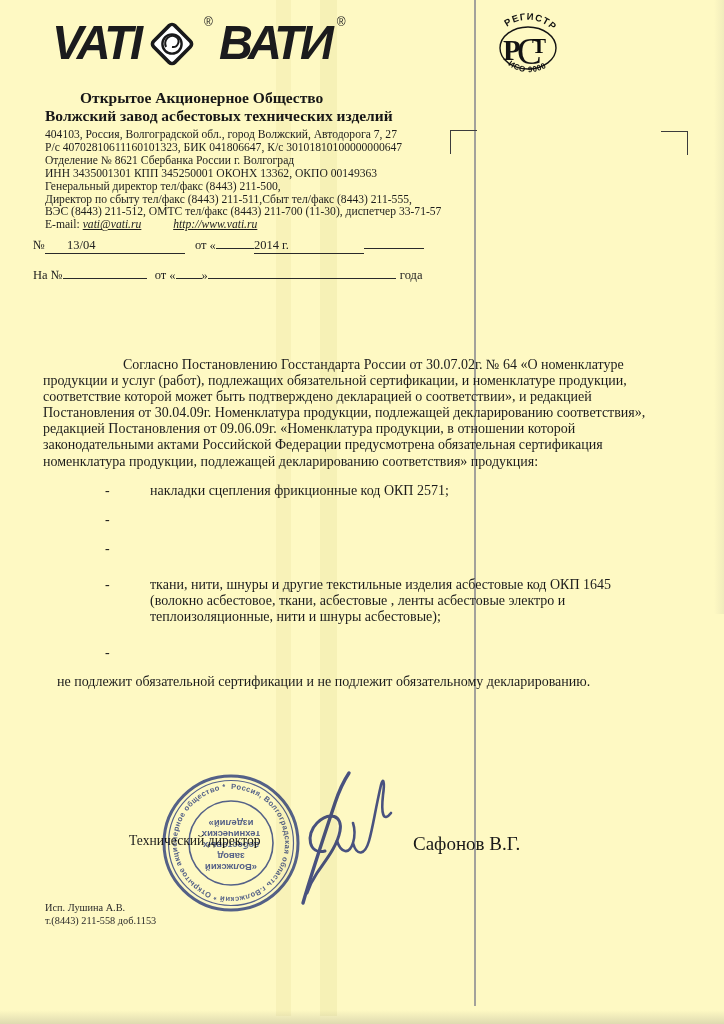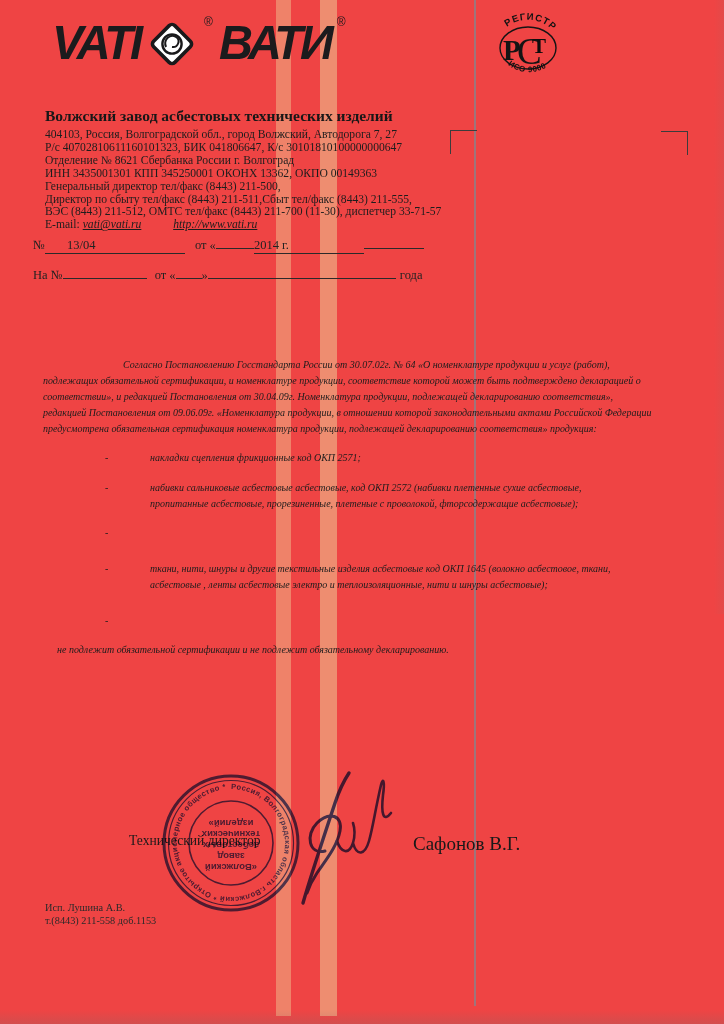--- a/index.html
+++ b/index.html
@@ -1,18 +1,18 @@
 <!DOCTYPE html>
 <html><head>
 <meta charset="utf-8">
 <style>
   html,body{margin:0;padding:0;background:#e9e9e9;}
   .page{
     position:relative;width:724px;height:1024px;margin:0 auto;
-    background:#ef4444;overflow:hidden;
+    background:#fef9c3;overflow:hidden;
     font-family:"Liberation Serif","DejaVu Serif",serif;color:#1f1f1f;
   }
   
   .strip{position:absolute;top:0;height:1016px;pointer-events:none;}
   .strip.s1{left:276px;width:15px;background:rgba(238,231,166,.38);}
   .strip.s2{left:320px;width:17px;background:rgba(238,231,166,.45);}
   .foldline{position:absolute;left:474px;top:0;width:2px;height:1006px;background:#84848e;opacity:.75;}
   .bottom-edge{position:absolute;left:0;bottom:0;width:100%;height:14px;
     background:linear-gradient(to bottom,rgba(0,0,0,0),rgba(110,110,110,.22));}
   .right-edge{position:absolute;right:0;top:0;width:10px;height:60%;
@@ -44,21 +44,21 @@
   .bracket.br{left:661px;top:131px;border-top:1.5px solid #3c3c3c;border-right:1.5px solid #3c3c3c;}
 
   
   .ref{position:absolute;left:33px;top:238px;font-size:12.5px;color:#222;}
   .ref .row{display:flex;align-items:baseline;white-space:nowrap;}
   .ref .row+.row{margin-top:14px;}
   .uline{display:inline-block;border-bottom:1.2px solid #2a2a2a;text-align:left;}
   .ref .v{padding-left:22px;}
 
   
-  .body-block{position:absolute;left:43px;top:357px;width:612px;font-size:10px;line-height:16.1px;color:#1c1c1c;font-style:italic;}
+  .body-block{position:absolute;left:43px;top:357px;width:612px;font-size:14px;line-height:16.1px;color:#1c1c1c;}
   .body-block p.lead{margin:0;text-indent:80px;text-align:left;}
   .bullets{margin-top:13px;margin-left:62px;}
   .bullet{display:flex;margin-bottom:13px;}
   .bullet .mark{width:45px;flex:0 0 45px;}
   .bullet .txt{width:490px;}
   .bullet.b3{margin-bottom:20px;}
   .closing{margin:2px 0 0 14px;}
 
   
   .sig-title{position:absolute;left:129px;top:833px;font-size:13.6px;color:#191919;}
@@ -107,20 +107,21 @@
       </text>
       <text font-family="Liberation Sans, sans-serif" font-size="8" font-weight="700" fill="#121212" letter-spacing="0.5">
         <textPath href="#arcBot" startOffset="6">ИСО 9000</textPath>
       </text>
       <text x="17" y="52" font-family="Liberation Serif, serif" font-size="29" font-weight="700" fill="#141414">Р</text>
       <text x="31" y="56" font-family="Liberation Serif, serif" font-size="37" font-weight="400" fill="#141414">С</text>
       <text x="46" y="45" font-family="Liberation Serif, serif" font-size="21" font-weight="900" fill="#0d0d0d">Т</text>
     </svg>
   </div>
 
+  <div class="org-type">Открытое Акционерное Общество</div>
   <div class="org-name">Волжский завод асбестовых технических изделий</div>
 
   <div class="contacts">
     <div class="cline">404103,  Россия,  Волгоградской обл., город Волжский,  Автодорога 7, 27</div>
     <div class="cline">Р/с 40702810611160101323, БИК 041806647, К/с 30101810100000000647</div>
     <div class="cline">Отделение № 8621 Сбербанка России г. Волгоград</div>
     <div class="cline">ИНН 3435001301 КПП 345250001 ОКОНХ 13362, ОКПО 00149363</div>
     <div class="cline">Генеральный директор тел/факс (8443) 211-500,</div>
     <div class="cline">Директор по сбыту тел/факс (8443) 211-511,Сбыт тел/факс (8443) 211-555,</div>
     <div class="cline">ВЭС (8443) 211-512, ОМТС тел/факс (8443) 211-700 (11-30), диспетчер 33-71-57</div>
@@ -157,21 +158,20 @@
 
   <div class="body-block">
     <p class="lead">Согласно Постановлению Госстандарта России от 30.07.02г. № 64  «О номенклатуре продукции и услуг (работ), подлежащих обязательной сертификации, и номенклатуре продукции, соответствие которой может быть подтверждено декларацией о соответствии», и редакцией Постановления от 30.04.09г. Номенклатура продукции, подлежащей декларированию соответствия», редакцией Постановления от 09.06.09г. «Номенклатура продукции, в отношении которой законодательными актами Российской Федерации предусмотрена обязательная сертификация номенклатура продукции, подлежащей декларированию соответствия» продукция:</p>
     <div class="bullets">
       <div class="bullet">
         <span class="mark">-</span>
         <span class="txt">накладки сцепления фрикционные код ОКП 2571;</span>
       </div>
       <div class="bullet">
         <span class="mark">-</span>
-        <span class="txt">набивки сальниковые асбестовые асбестовые, код ОКП  2572 (набивки плетенные сухие асбестовые, пропитанные асбестовые, прорезиненные, плетеные  с проволокой, фторсодержащие асбестовые);</span>
       </div>
       <div class="bullet b3">
         <span class="mark">-</span>
       </div>
       <div class="bullet b3">
         <span class="mark">-</span>
         <span class="txt">ткани, нити, шнуры и другие текстильные изделия асбестовые код ОКП  1645 (волокно асбестовое, ткани, асбестовые , ленты асбестовые  электро и теплоизоляционные, нити и шнуры асбестовые);</span>
       </div>
       <div class="bullet">
         <span class="mark">-</span>

